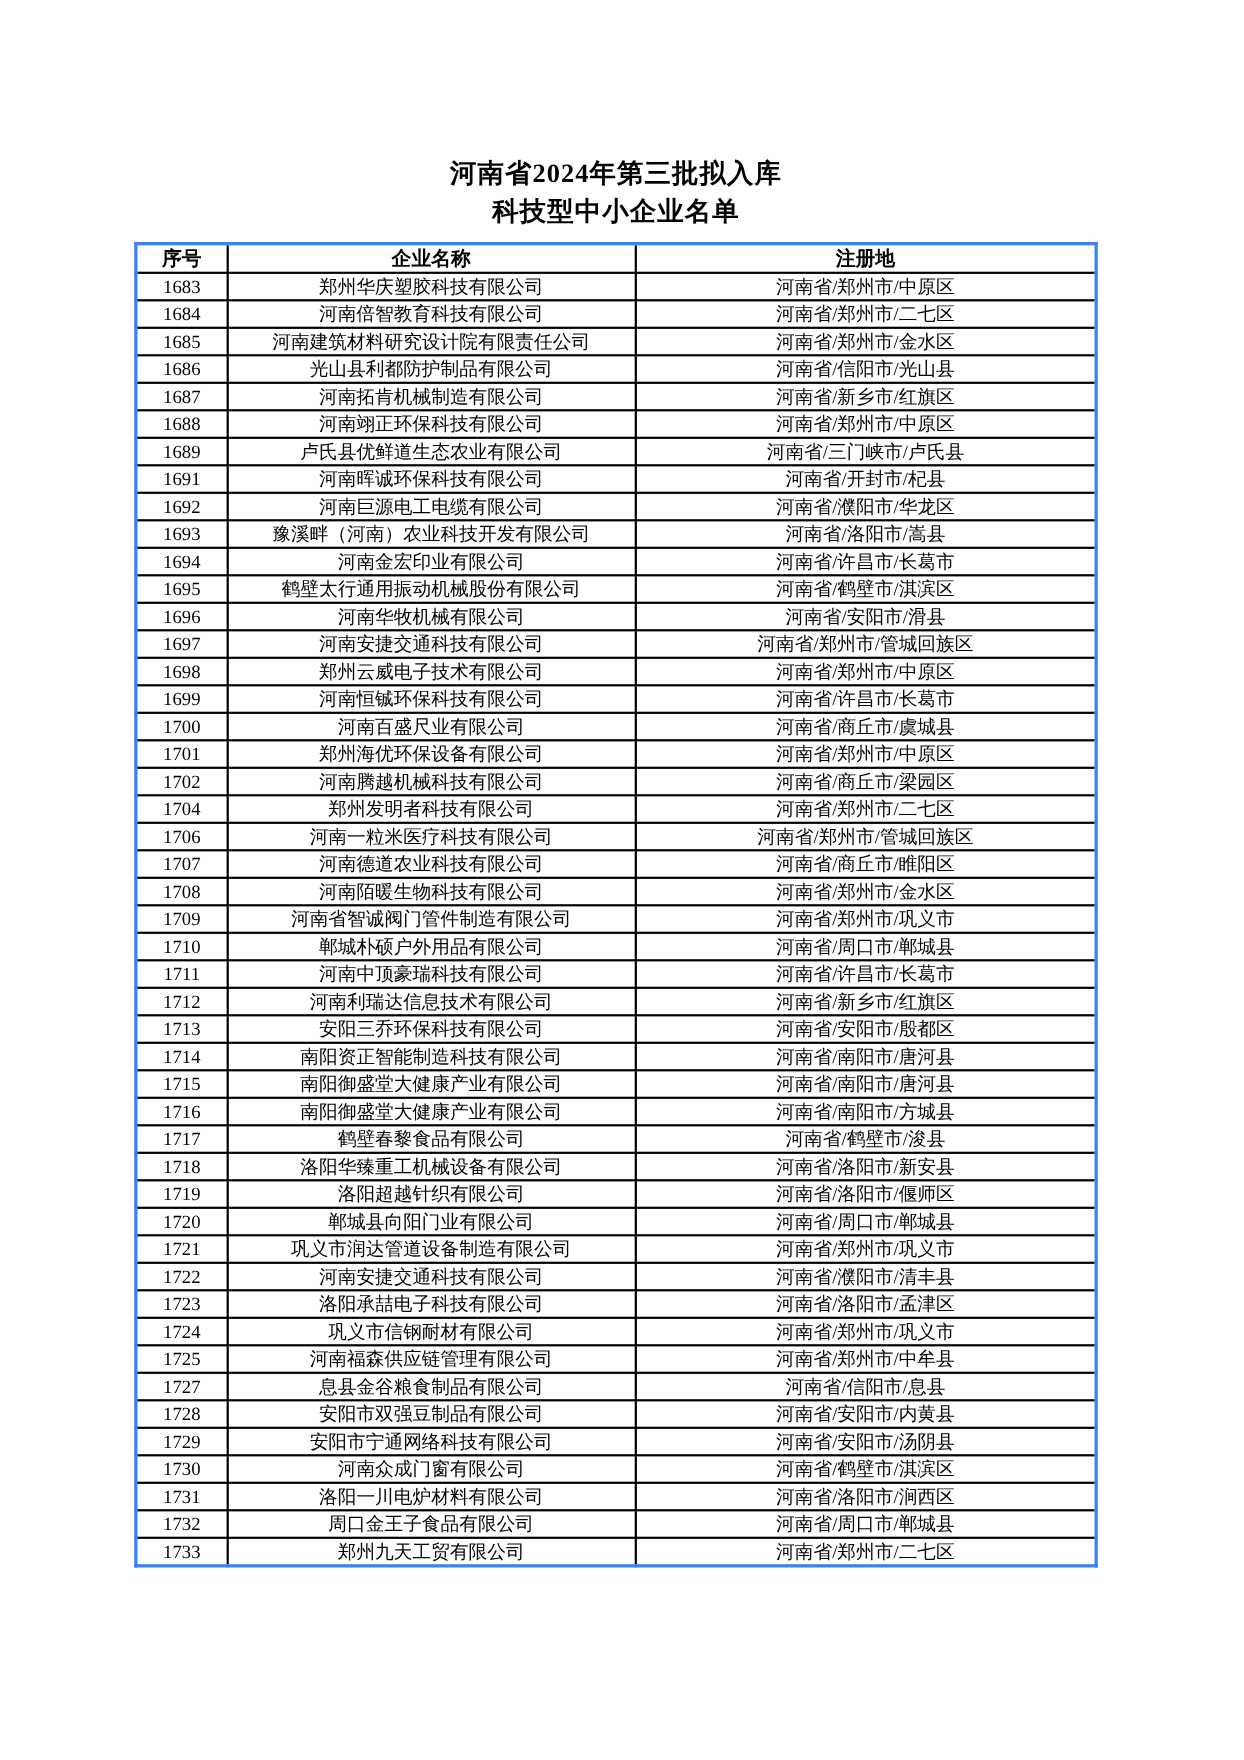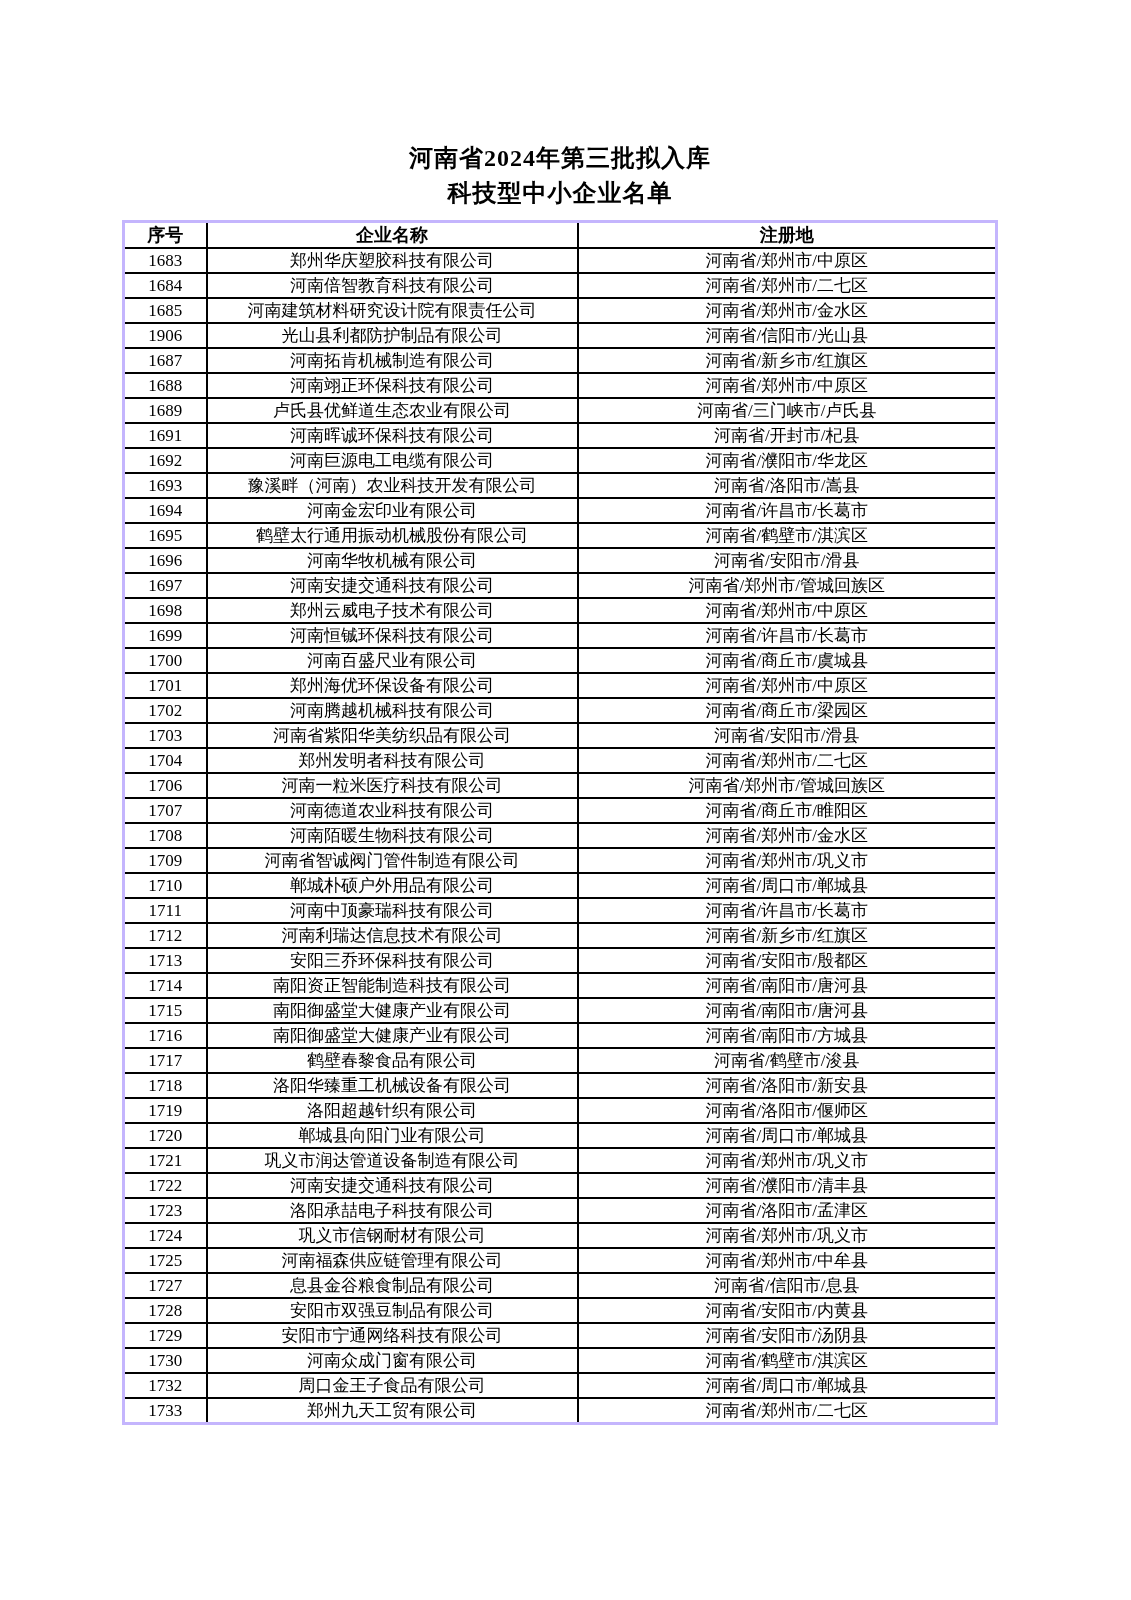--- a/index.html
+++ b/index.html
@@ -25,21 +25,21 @@
     font-weight: bold;
     line-height: 35px;
     letter-spacing: 1px;
   }
   table.company-table {
     border-collapse: collapse;
     table-layout: fixed;
     margin-left: 122px;
     margin-top: 9px;
     width: 873px;
-    border: 3px solid #c4b5fd;
+    border: 3px solid #3b82f6;
   }
   table.company-table th,
   table.company-table td {
     border: 2px solid #000000;
     height: 24px;
     font-size: 17px;
     text-align: center;
     vertical-align: middle;
     padding: 0 2px;
     overflow: hidden;
@@ -83,21 +83,21 @@
           <td>1684</td>
           <td>河南倍智教育科技有限公司</td>
           <td>河南省/郑州市/二七区</td>
         </tr>
         <tr>
           <td>1685</td>
           <td>河南建筑材料研究设计院有限责任公司</td>
           <td>河南省/郑州市/金水区</td>
         </tr>
         <tr>
-          <td>1906</td>
+          <td>1686</td>
           <td>光山县利都防护制品有限公司</td>
           <td>河南省/信阳市/光山县</td>
         </tr>
         <tr>
           <td>1687</td>
           <td>河南拓肯机械制造有限公司</td>
           <td>河南省/新乡市/红旗区</td>
         </tr>
         <tr>
           <td>1688</td>
@@ -163,25 +163,20 @@
           <td>1701</td>
           <td>郑州海优环保设备有限公司</td>
           <td>河南省/郑州市/中原区</td>
         </tr>
         <tr>
           <td>1702</td>
           <td>河南腾越机械科技有限公司</td>
           <td>河南省/商丘市/梁园区</td>
         </tr>
         <tr>
-          <td>1703</td>
-          <td>河南省紫阳华美纺织品有限公司</td>
-          <td>河南省/安阳市/滑县</td>
-        </tr>
-        <tr>
           <td>1704</td>
           <td>郑州发明者科技有限公司</td>
           <td>河南省/郑州市/二七区</td>
         </tr>
         <tr>
           <td>1706</td>
           <td>河南一粒米医疗科技有限公司</td>
           <td>河南省/郑州市/管城回族区</td>
         </tr>
         <tr>
@@ -293,20 +288,25 @@
           <td>1729</td>
           <td>安阳市宁通网络科技有限公司</td>
           <td>河南省/安阳市/汤阴县</td>
         </tr>
         <tr>
           <td>1730</td>
           <td>河南众成门窗有限公司</td>
           <td>河南省/鹤壁市/淇滨区</td>
         </tr>
         <tr>
+          <td>1731</td>
+          <td>洛阳一川电炉材料有限公司</td>
+          <td>河南省/洛阳市/涧西区</td>
+        </tr>
+        <tr>
           <td>1732</td>
           <td>周口金王子食品有限公司</td>
           <td>河南省/周口市/郸城县</td>
         </tr>
         <tr>
           <td>1733</td>
           <td>郑州九天工贸有限公司</td>
           <td>河南省/郑州市/二七区</td>
         </tr>
       </tbody>

